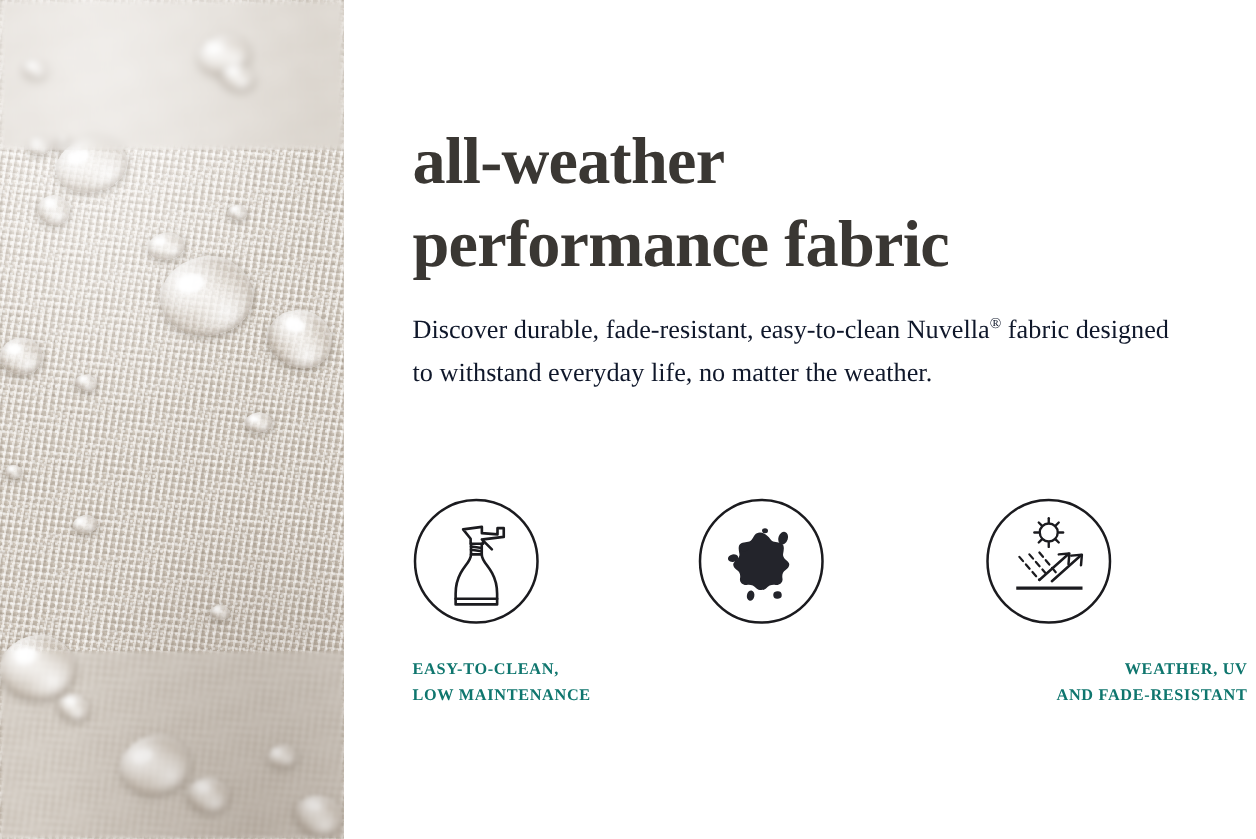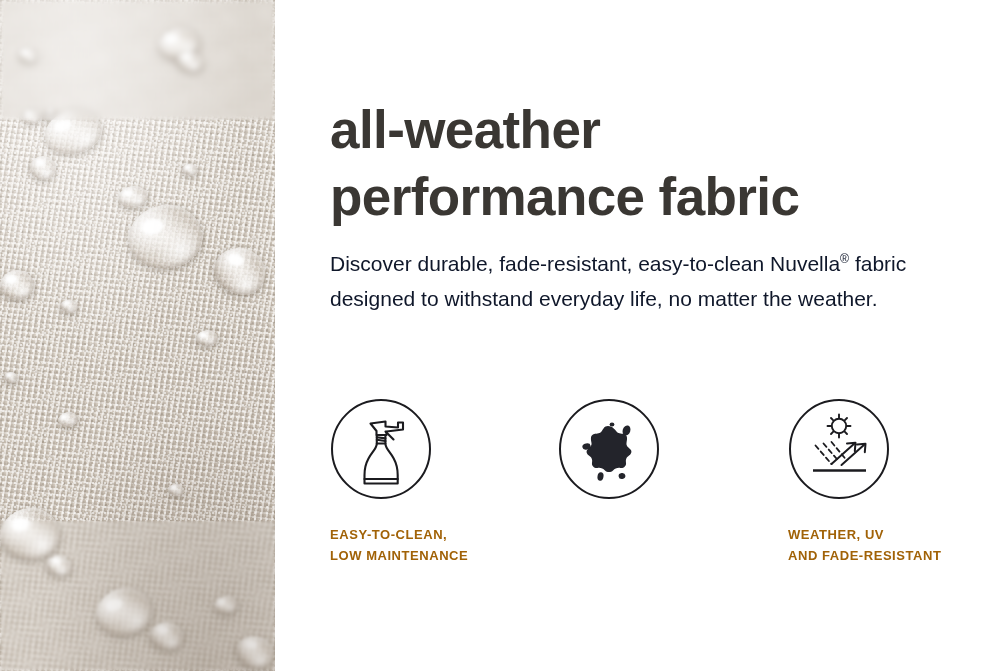--- a/index.html
+++ b/index.html
@@ -13,20 +13,21 @@
   body {
     font-family: "Liberation Sans", sans-serif;
     background: #ffffff;
   }
 
   #page {
     position: relative;
     width: 866px;
     height: 671px;
     background: #ffffff;
+    font-family: Liberation Serif, serif;
   }
 
   
   #photo-panel {
     position: absolute;
     left: 0;
     top: 0;
     width: 275px;
     height: 671px;
     overflow: hidden;
@@ -169,35 +170,35 @@
     width: 660px;
   }
 
   .feature {
     position: absolute;
     top: 0;
     width: 210px;
   }
   .feature.col0 { left: 0px; }
   .feature.col1 { left: 228px; }
-  .feature.col2 { left: 458px; }
+  .feature.col2 { left: 458px; text-align: right; }
 
   .icon-circle {
     width: 102px;
     height: 102px;
     display: block;
   }
 
   .feature-caption {
     margin-top: 24px;
     font-size: 13px;
     line-height: 21px;
     font-weight: 700;
     letter-spacing: 0.55px;
-    color: #a16207;
+    color: #0f766e;
     white-space: pre-line;
   }
 </style>
 </head>
 <body>
 
 <div id="page">
 
   <div id="photo-panel">
     <div class="fabric-base"></div>

